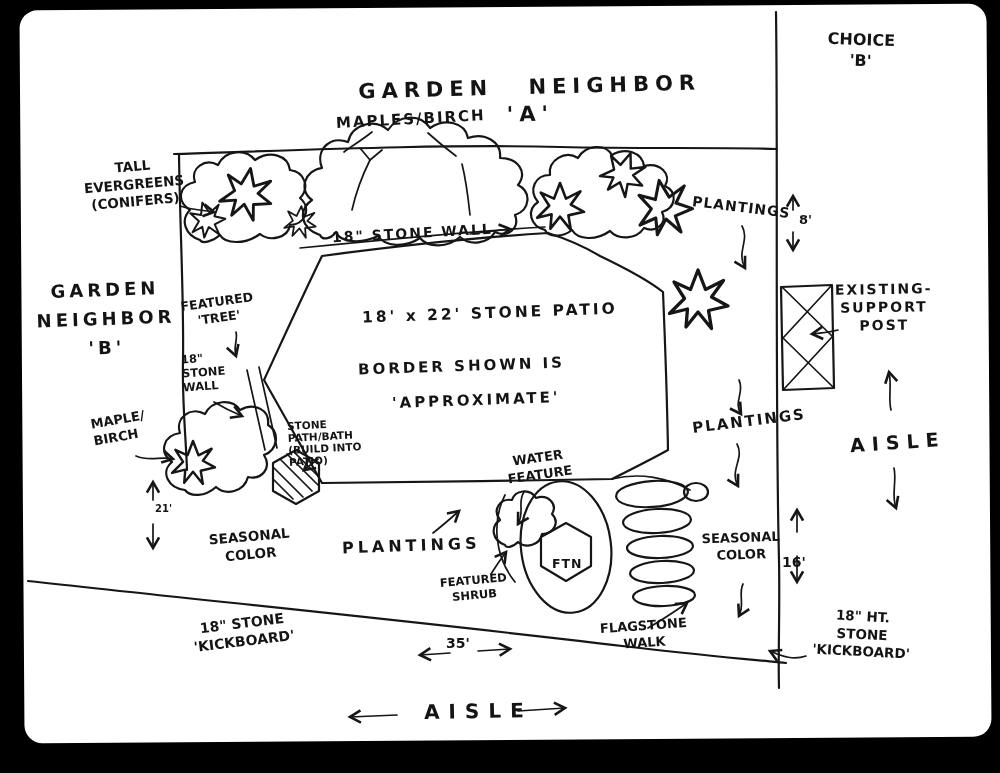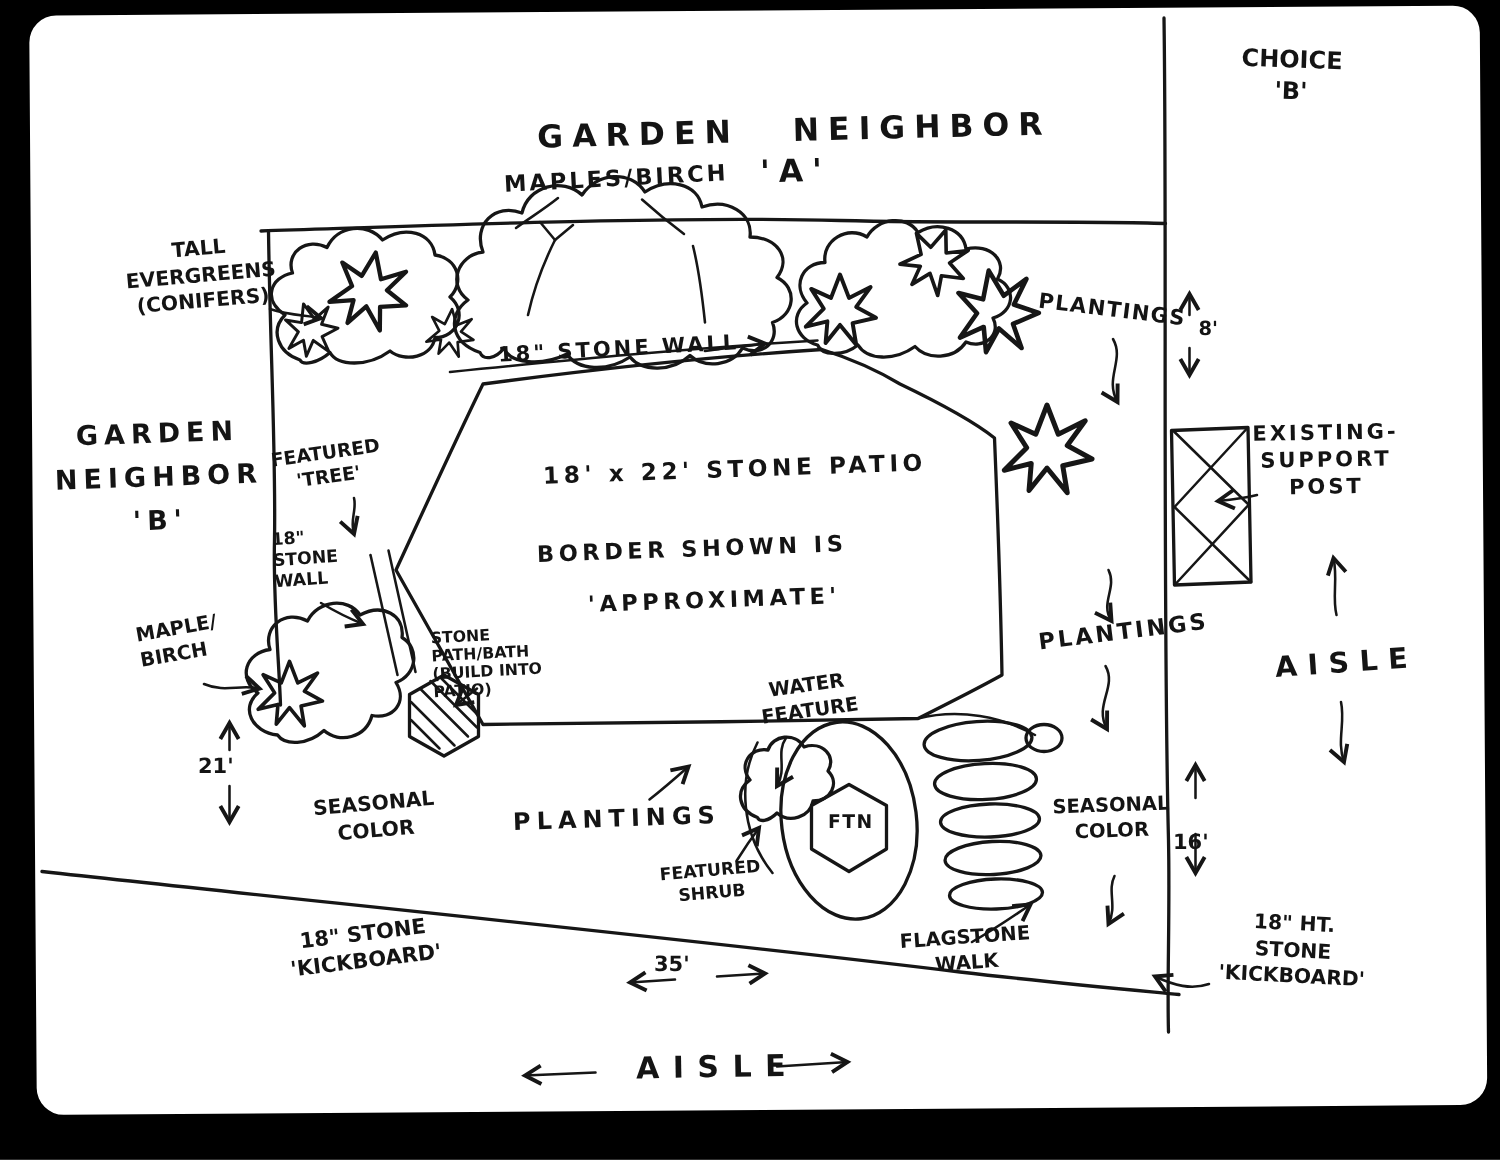--- a/index.html
+++ b/index.html
@@ -162,45 +162,45 @@
   <div class="lbl ctr" style="left:176px;top:294px;width:84px;font-size:12.5px;transform:rotate(-8deg)">FEATURED
 'TREE'</div>
   <div class="lbl" style="left:182px;top:352px;font-size:11.5px;line-height:1.2;transform:rotate(-4deg)">18"
 STONE
 WALL</div>
   <div class="lbl" style="left:362px;top:303px;font-size:15.5px;letter-spacing:3px;transform:rotate(-2deg)">18' x 22' STONE PATIO</div>
   <div class="lbl" style="left:358px;top:357px;font-size:15px;letter-spacing:3px;transform:rotate(-2deg)">BORDER SHOWN IS</div>
   <div class="lbl" style="left:392px;top:391px;font-size:15px;letter-spacing:3px;transform:rotate(-2deg)">'APPROXIMATE'</div>
   <div class="lbl" style="left:92px;top:412px;font-size:13px;transform:rotate(-10deg)">MAPLE/
 BIRCH</div>
-  <div class="lbl" style="left:132px;top:502px;font-size:14px">21'</div>
+  <div class="lbl" style="left:155px;top:502px;font-size:10px">21'</div>
   <div class="lbl ctr" style="left:202px;top:528px;width:96px;font-size:13.5px;transform:rotate(-5deg)">SEASONAL
 COLOR</div>
   <div class="lbl" style="left:342px;top:536px;font-size:16px;letter-spacing:4px;transform:rotate(-2deg)">PLANTINGS</div>
   <div class="lbl" style="left:288px;top:418px;font-size:10.5px;line-height:1.15;transform:rotate(-3deg)">STONE
 PATH/BATH
 (BUILD INTO
 PATIO)</div>
   <div class="lbl ctr" style="left:502px;top:450px;width:74px;font-size:13px;transform:rotate(-8deg)">WATER
 FEATURE</div>
-  <div class="lbl" style="left:552px;top:540px;font-size:12.5px;letter-spacing:1px">FTN</div>
+  <div class="lbl" style="left:552px;top:556px;font-size:12.5px;letter-spacing:1px">FTN</div>
   <div class="lbl ctr" style="left:438px;top:573px;width:72px;font-size:11.5px;transform:rotate(-5deg)">FEATURED
 SHRUB</div>
   <div class="lbl ctr" style="left:596px;top:618px;width:96px;font-size:13px;transform:rotate(-4deg)">FLAGSTONE
 WALK</div>
   <div class="lbl" style="left:692px;top:412px;font-size:15px;letter-spacing:2px;transform:rotate(-7deg)">PLANTINGS</div>
   <div class="lbl" style="left:692px;top:198px;font-size:14px;letter-spacing:1px;transform:rotate(7deg)">PLANTINGS</div>
   <div class="lbl" style="left:799px;top:212px;font-size:13px">8'</div>
   <div class="lbl ctr" style="left:832px;top:280px;width:104px;font-size:14px;letter-spacing:2px;transform:rotate(-1deg)">EXISTING-
 SUPPORT
 POST</div>
   <div class="lbl" style="left:850px;top:430px;font-size:19px;letter-spacing:7px;transform:rotate(-4deg)">AISLE</div>
   <div class="lbl" style="left:782px;top:553px;font-size:14px">16'</div>
   <div class="lbl ctr" style="left:698px;top:530px;width:86px;font-size:13px;transform:rotate(-2deg)">SEASONAL
 COLOR</div>
   <div class="lbl ctr" style="left:170px;top:614px;width:146px;font-size:14px;transform:rotate(-7deg)">18" STONE
 'KICKBOARD'</div>
-  <div class="lbl" style="left:436px;top:634px;font-size:14px">35'</div>
+  <div class="lbl" style="left:446px;top:634px;font-size:14px">35'</div>
   <div class="lbl ctr" style="left:800px;top:608px;width:124px;font-size:13.5px;transform:rotate(3deg)">18" HT.
 STONE
 'KICKBOARD'</div>
   <div class="lbl" style="left:424px;top:698px;font-size:20px;letter-spacing:9px;transform:rotate(-1deg)">AISLE</div>
 </div>
 
 </body></html>

